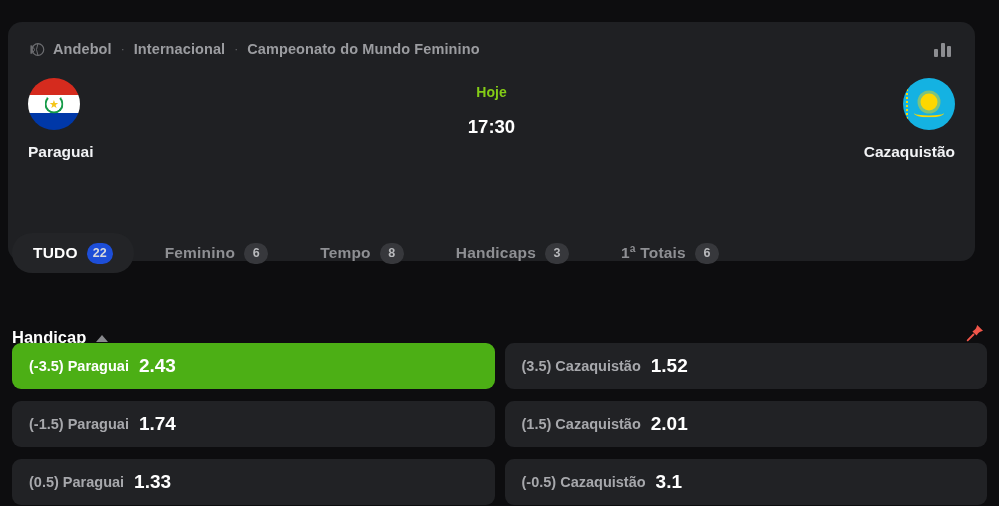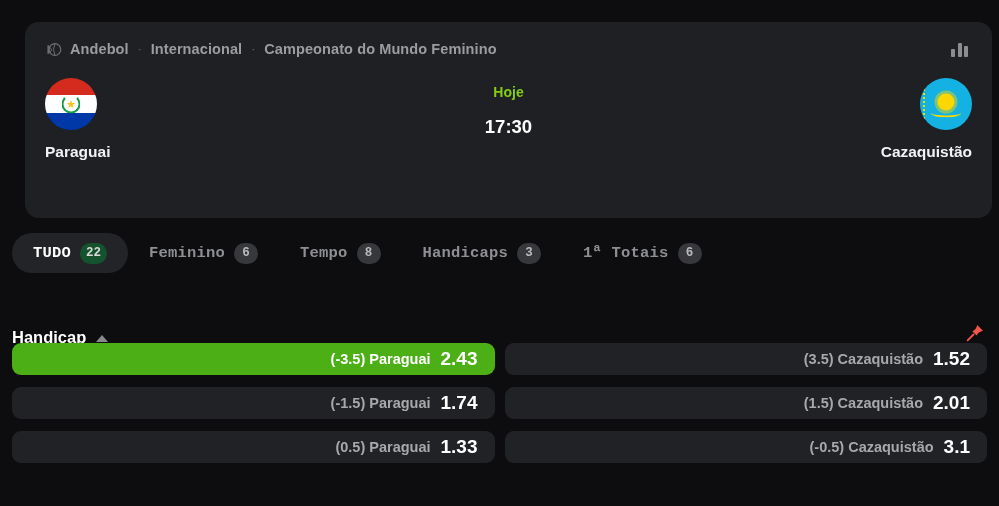--- a/index.html
+++ b/index.html
@@ -15,24 +15,24 @@
   .page {
     position: relative;
     width: 999px;
     height: 506px;
     background: #0d0d0f;
   }
 
   
   .match-card {
     position: absolute;
-    left: 25px;
+    left: 8px;
     top: 22px;
     width: 967px;
-    height: 196px;
+    height: 239px;
     background: #1f2023;
     border-radius: 14px;
   }
 
   .breadcrumb {
     position: absolute;
     left: 20px;
     top: 16px;
     display: flex;
     align-items: center;
@@ -178,21 +178,21 @@
   }
 
   
   .tabs {
     position: absolute;
     left: 12px;
     top: 233px;
     height: 40px;
     display: flex;
     align-items: center;
-    font-family: Liberation Mono, monospace;
+    gap: 10px;
   }
   .tab {
     display: flex;
     align-items: center;
     gap: 9px;
     height: 40px;
     padding: 0 21px;
     border-radius: 20px;
     cursor: pointer;
     white-space: nowrap;
@@ -211,21 +211,21 @@
     padding: 0 6px;
     border-radius: 11px;
     background: #37383c;
     color: #b9babd;
     font-size: 12.5px;
     font-weight: bold;
     display: flex;
     align-items: center;
     justify-content: center;
   }
-  .tab.active .tab-count { background: #14532d; color: #d8d9db; }
+  .tab.active .tab-count { background: #1d4ed8; color: #d8d9db; }
 
   
   .market-head {
     position: absolute;
     left: 12px;
     right: 14px;
     top: 294px;
     height: 30px;
     display: flex;
     justify-content: space-between;
@@ -256,26 +256,26 @@
     position: absolute;
     left: 12px;
     top: 343px;
     width: 975px;
     display: grid;
     grid-template-columns: 1fr 1fr;
     column-gap: 10px;
     row-gap: 12px;
   }
   .bet {
-    height: 32px;
+    height: 46px;
     background: #212225;
     border-radius: 9px;
     display: flex;
     align-items: center;
-    justify-content: flex-end;
+    justify-content: flex-start;
     padding: 0 17px;
     cursor: pointer;
   }
   .bet .sel {
     font-size: 14.5px;
     font-weight: bold;
     color: #a7a8ac;
     white-space: nowrap;
     overflow: hidden;
     text-overflow: ellipsis;

